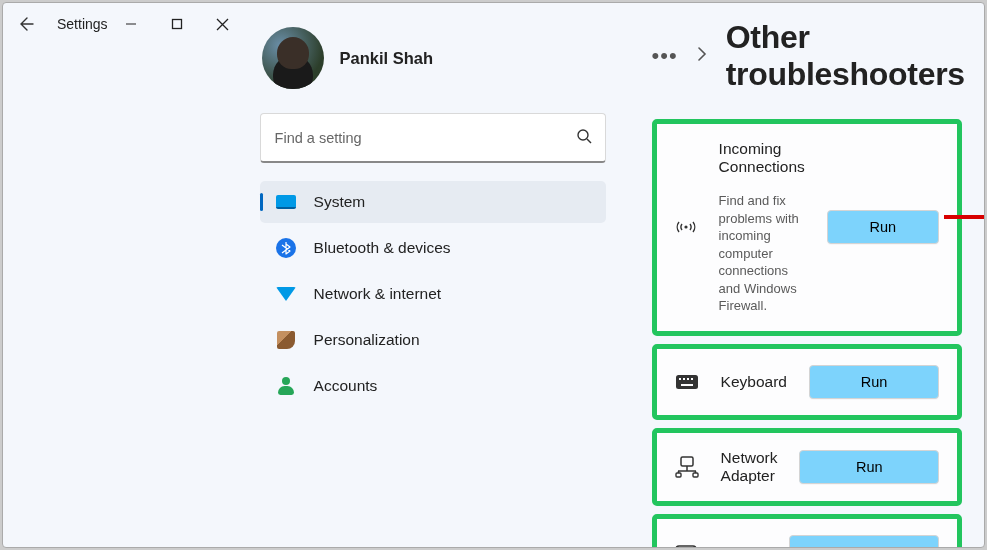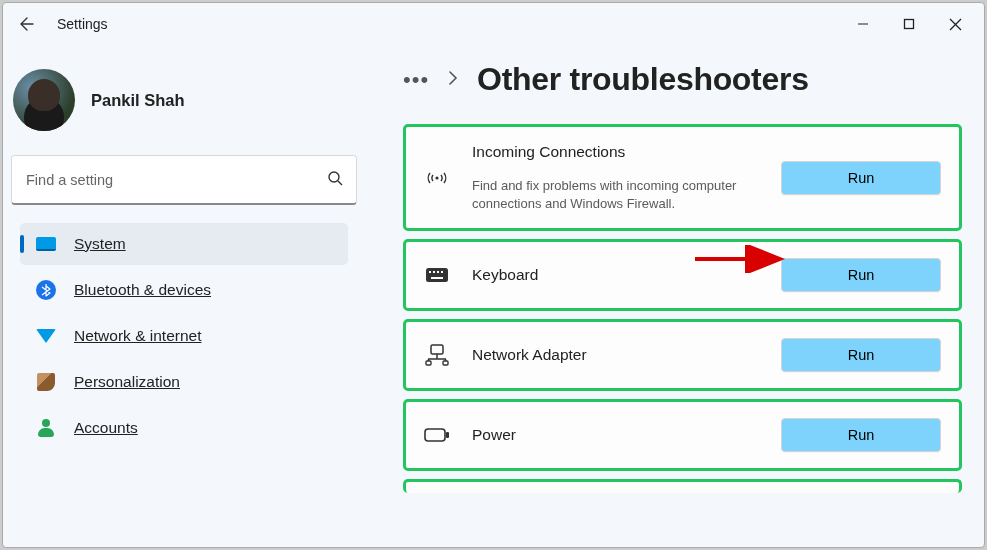--- a/index.html
+++ b/index.html
@@ -1,53 +1,53 @@
 <!DOCTYPE html>
 <html><head>
 <meta charset="utf-8">
 <style>
 * { box-sizing: border-box; margin: 0; padding: 0; font-family: "Segoe UI", -apple-system, sans-serif; }
 body { background: #ccc; width: 987px; height: 550px; overflow: hidden; }
-.window { background: #f4f7fc; width: 983px; height: 546px; margin: 2px; border: 1px solid #aaa; border-radius: 4px; display: flex; flex-direction: column; overflow: hidden; }
+.window { background: #f4f7fc; width: 983px; height: 546px; margin: 2px; border: 1px solid #aaa; border-radius: 4px; display: flex; flex-direction: row; overflow: hidden; }
 .titlebar { display: flex; align-items: center; height: 42px; padding: 0 6px; }
 .back-btn { width: 34px; height: 34px; display: flex; align-items: center; justify-content: center; cursor: pointer; border-radius: 4px; }
 .title { font-size: 14px; margin-left: 14px; font-weight: 400; color: #222; }
 .win-controls { margin-left: auto; display: flex; }
 .win-btn { width: 46px; height: 34px; display: flex; align-items: center; justify-content: center; cursor: pointer; }
 .body { display: flex; flex: 1; overflow: hidden; }
 .sidebar { width: 370px; padding: 16px 12px 0 4px; display: flex; flex-direction: column; overflow: hidden; }
 .profile { display: flex; align-items: center; gap: 16px; padding: 8px 6px 18px 6px; }
 .avatar { width: 62px; height: 62px; border-radius: 50%; background: radial-gradient(circle at 30% 30%, #6b8fa8, #2c3e2a 70%); position: relative; overflow: hidden; }
 .avatar::after { content:""; position:absolute; left:15px; top:10px; width:32px; height:32px; background:#3a2f28; border-radius:50% 50% 45% 45%; box-shadow: 0 22px 0 4px #1a1a1a; }
 .username { font-size: 16.5px; font-weight: 600; color: #222; }
 .search { margin: 6px 4px 14px 4px; position: relative; }
 .search input { width: 100%; height: 50px; border: 1px solid #d9d9d9; border-bottom: 2px solid #888; border-radius: 4px; padding: 0 42px 0 14px; font-size: 14.5px; background: #fff; outline: none; color:#333; }
 .search input::placeholder { color: #666; }
 .search-icon { position: absolute; right: 14px; top: 50%; transform: translateY(-50%); }
 .nav { flex: 1; overflow-y: auto; position: relative; }
 .nav::-webkit-scrollbar { width:4px; }
 .nav::-webkit-scrollbar-thumb { background:#999; border-radius:2px; }
-.nav-item { display: flex; align-items: center; gap: 18px; height: 42px; padding: 0 10px 0 16px; border-radius: 5px; cursor: pointer; margin: 4px 13px; position: relative; font-size: 15.5px; color: #222; text-decoration: underline; }
+.nav-item { display: flex; align-items: center; gap: 18px; height: 42px; padding: 0 10px 0 16px; border-radius: 5px; cursor: pointer; margin: 4px 4px; position: relative; font-size: 15.5px; color: #222; }
 .nav-item.active { background: #e6ebf2; }
 .nav-item.active::before { content: ""; position: absolute; left: 0; top: 12px; width: 3.5px; height: 18px; background: #0067c0; border-radius: 2px; }
 .nav-icon { width: 20px; height: 20px; display:flex; align-items:center; justify-content:center; }
 .sys-icon { width:20px; height:14px; background:#0099e6; border-radius:2px; border-bottom:2px solid #0060a0; }
 .bt-icon { width:20px; height:20px; border-radius:50%; background:#1a73e8; display:flex; align-items:center; justify-content:center; }
 .wifi-icon { width:0; height:0; border-left:10px solid transparent; border-right:10px solid transparent; border-top:14px solid #0099e6; border-radius:2px; }
 .brush-icon { width:18px; height:18px; background: linear-gradient(135deg,#c49060 40%,#8a5a30 40%); border-radius:2px 2px 8px 2px; }
 .apps-icon { width:18px; height:18px; background: linear-gradient(135deg,#4080d0 50%,#224488 50%); }
 .acct-icon { width:20px; height:20px; position:relative; }
 .acct-icon::before { content:""; position:absolute; left:6px; top:1px; width:8px; height:8px; background:#26a658; border-radius:50%; }
 .acct-icon::after { content:""; position:absolute; left:2px; top:10px; width:16px; height:9px; background:#26a658; border-radius:8px 8px 3px 3px; }
 .main { flex: 1; padding: 16px 22px 0 30px; overflow-y: auto; }
 .header { display: flex; align-items: center; gap: 18px; margin-bottom: 26px; }
 .header h1 { font-size: 32px; font-weight: 600; color: #222; letter-spacing:-0.3px; }
 .dots { font-size:22px; color:#555; letter-spacing:1px; cursor:pointer; }
 .chev { color:#555; }
-.card { background: #fdfdfe; border: 3px solid #22c55e; border-radius: 5px; padding: 16px 18px; margin-bottom: 8px; display: flex; align-items: center; gap: 22px; }
+.card { background: #fdfdfe; border: 5px solid #22c55e; border-radius: 5px; padding: 16px 18px; margin-bottom: 8px; display: flex; align-items: center; gap: 22px; }
 .card-icon { width: 26px; display:flex; justify-content:center; color:#333; }
 .card-text { flex: 1; }
 .card-title { font-size: 15.5px; font-weight: 400; color: #222; }
 .card-desc { font-size: 13px; color: #5a5a5a; line-height: 1.35; margin-top:16px; }
 .run-btn { background: #7dd3fc; border: 1px solid #d4d4d4; border-radius: 4px; padding: 8px 0; width: 160px; font-size: 14.5px; cursor: pointer; box-shadow: 0 1px 1px rgba(0,0,0,0.03); }
 .arrow-annot { position: absolute; pointer-events:none; }
 </style>
 </head>
 <body>
 

